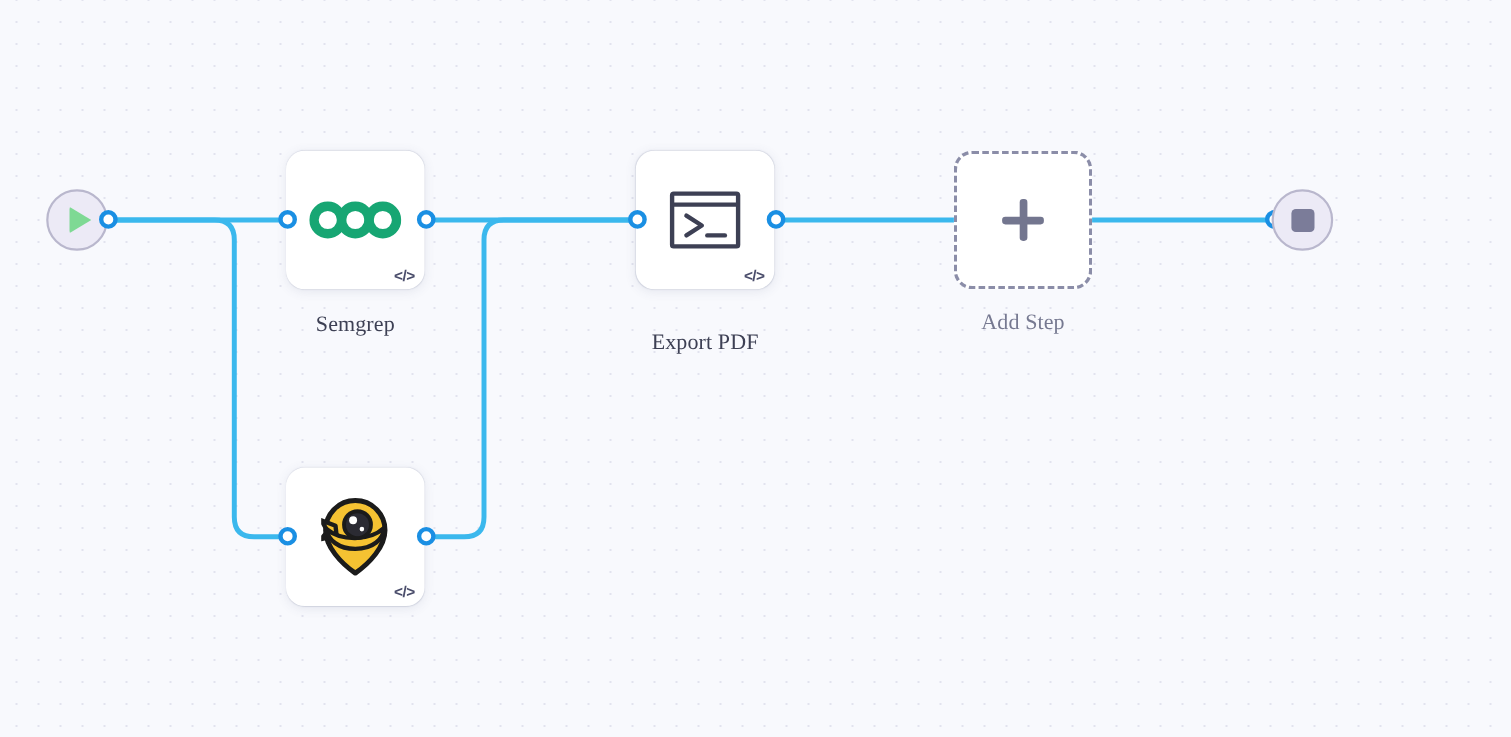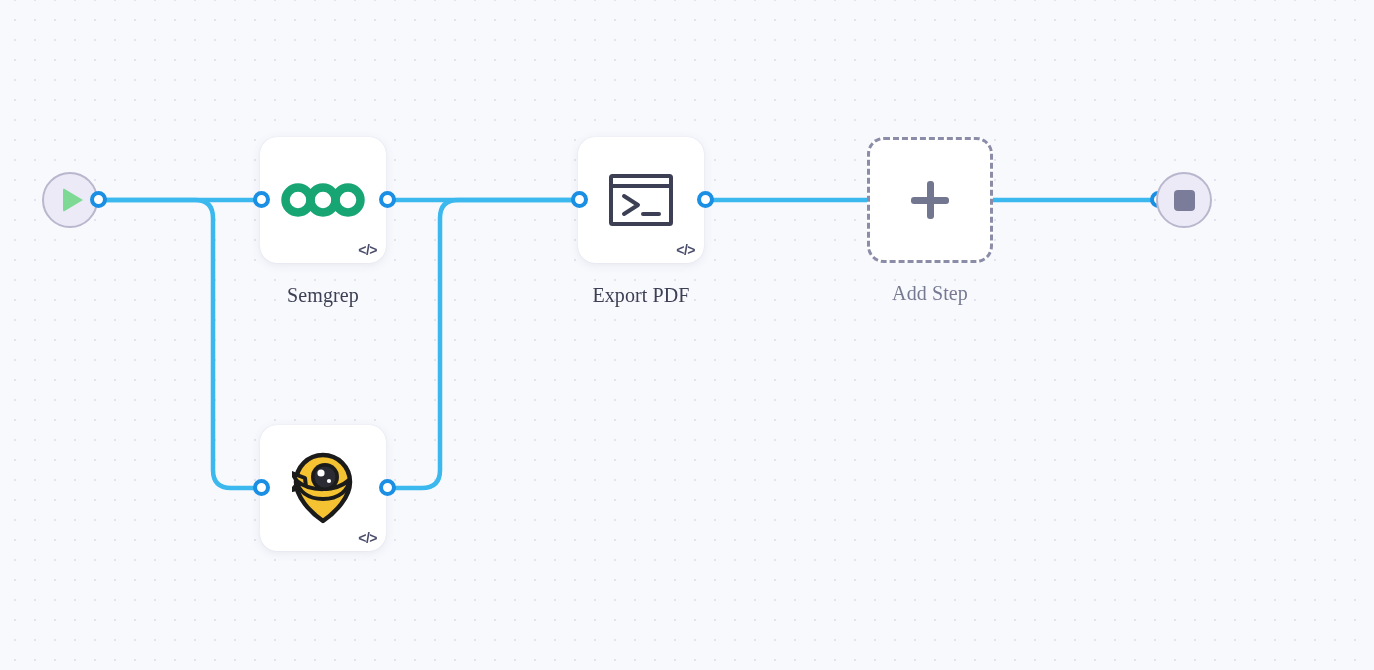--- a/index.html
+++ b/index.html
@@ -202,21 +202,21 @@
         <rect x="3" y="3" width="60" height="48" rx="1.5" fill="#ffffff" stroke="#3d4054" stroke-width="4"></rect>
         <line x1="3" y1="13" x2="63" y2="13" stroke="#3d4054" stroke-width="4"></line>
         <polyline points="16,23 30,32 16,41" fill="none" stroke="#3d4054" stroke-width="4" stroke-linecap="round" stroke-linejoin="round"></polyline>
         <line x1="35" y1="41" x2="51" y2="41" stroke="#3d4054" stroke-width="4" stroke-linecap="round"></line>
       </svg>
     </div>
     <span class="code-badge">&lt;/&gt;</span>
   </div>
   <div class="port" style="left:571px; top:191px;"></div>
   <div class="port" style="left:697px; top:191px;"></div>
-  <div class="node-label" style="left:541px; top:284px; width:200px;">Export PDF</div>
+  <div class="node-label" style="left:541px; top:300px; width:200px;">Export PDF</div>
 
   <div class="node-add" style="left:867px; top:137px;">
     <span style="position:relative;width:38px;height:38px;display:block;">
       <i class="plus-h" style="left:0; top:15.5px;"></i>
       <i class="plus-v" style="left:15.5px; top:0;"></i>
     </span>
   </div>
   <div class="node-label muted" style="left:830px; top:282px; width:200px;">Add Step</div>
 
   <div class="port" style="left:1150px; top:191px;"></div>

